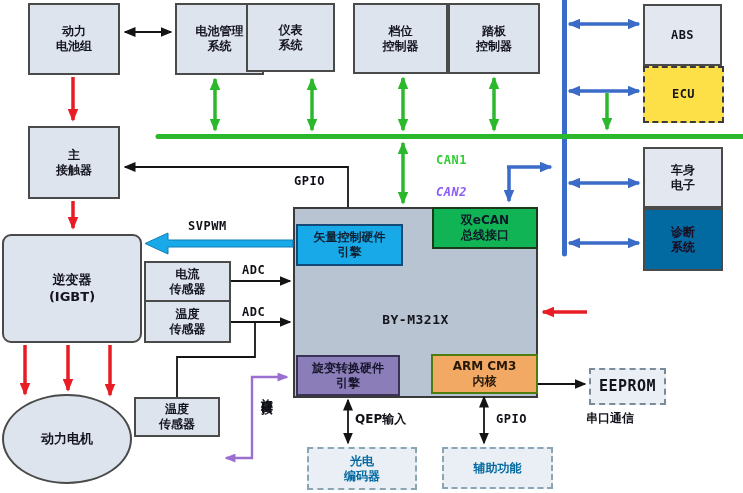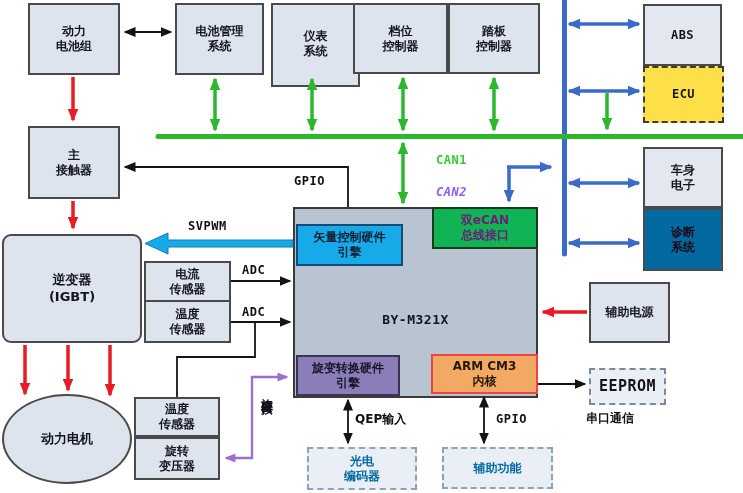--- a/index.html
+++ b/index.html
@@ -9,23 +9,23 @@
   }
   .box{
     position:absolute;display:flex;align-items:center;justify-content:center;
     text-align:center;white-space:pre-line;line-height:1.25;
     font-size:12px;font-weight:bold;color:#14141e;
     background:#dde4ee;border:2px solid #4a4a4a;box-sizing:border-box;
   }
   .latin{font-family:"DejaVu Sans Mono","Liberation Mono",monospace;letter-spacing:0.5px;}
   .chip{background:#b9c4d2;border:2px solid #3a3a3a;}
   .mod-vector{background:#18a9e9;border:2px solid #134a77;color:#102030;}
-  .mod-ecan{background:#10b455;border:2px solid #1a3a1a;color:#701a75;}
+  .mod-ecan{background:#10b455;border:2px solid #1a3a1a;color:#0f172a;}
   .mod-resolver{background:#8b7db8;border:2px solid #3a3356;color:#16142a;}
-  .mod-arm{background:#f2a963;border:2px solid #ef4444;color:#26180a;}
+  .mod-arm{background:#f2a963;border:2px solid #4d7c0f;color:#26180a;}
   .ecu{background:#fde047;border:2px dashed #3a3a3a;}
   .diag{background:#0369a1;color:#1c0a1c;}
   .lightgray{background:#e3e8f0;}
   .dashedbox{background:#e9eff4;border:2px dashed #8aa6b5;color:#0369a1;margin-left:14px;}
   .eepbox{background:#e9eff4;border:2px dashed #7a8a99;}
   .ellipse{border-radius:50%;font-size:13px;}
   .chiplabel{position:absolute;text-align:center;font-size:13px;font-weight:bold;color:#14141e;}
   .lbl{position:absolute;font-weight:bold;font-size:12px;color:#101018;white-space:nowrap;}
   .lbl.latin{font-size:12px;}
   .lbl.green{color:#33cc33;}
@@ -35,21 +35,21 @@
 </style>
 </head>
 <body>
 
 <div id="stage">
 
   <div class="box" style="left:28px;top:3px;width:92px;height:72px;">动力
 电池组</div>
   <div class="box" style="left:175px;top:3px;width:89px;height:72px;">电池管理
 系统</div>
-  <div class="box" style="left:271px;top:3px;width:89px;height:84px;font-family:Liberation Mono, monospace;">仪表
+  <div class="box" style="left:246px;top:3px;width:89px;height:69px;">仪表
 系统</div>
   <div class="box" style="left:353px;top:3px;width:95px;height:71px;">档位
 控制器</div>
   <div class="box" style="left:448px;top:3px;width:92px;height:71px;">踏板
 控制器</div>
 
   <div class="box lightgray latin" style="left:643px;top:4px;width:79px;height:62px;">ABS</div>
   <div class="box ecu latin" style="left:643px;top:66px;width:81px;height:57px;">ECU</div>
 
   <div class="box" style="left:28px;top:126px;width:92px;height:73px;">主
@@ -72,29 +72,26 @@
   <div class="chiplabel latin" style="left:343px;top:312px;width:145px;">BY-M321X</div>
   <div class="box mod-vector" style="left:296px;top:224px;width:107px;height:42px;">矢量控制硬件
 引擎</div>
   <div class="box mod-ecan" style="left:432px;top:207px;width:106px;height:42px;">双eCAN
 总线接口</div>
   <div class="box mod-resolver" style="left:296px;top:355px;width:104px;height:41px;">旋变转换硬件
 引擎</div>
   <div class="box mod-arm" style="left:431px;top:354px;width:107px;height:40px;">ARM CM3
 内核</div>
 
-  <div class="box" style="left:589px;top:282px;width:81px;height:61px;">辅助电源</div>
   <div class="box eepbox latin" style="left:589px;top:368px;width:77px;height:37px;font-size:15px;">EEPROM</div>
 
   <div class="box ellipse" style="left:2px;top:394px;width:130px;height:90px;">动力电机</div>
 
   <div class="box" style="left:134px;top:397px;width:86px;height:40px;">温度
 传感器</div>
-  <div class="box" style="left:134px;top:437px;width:86px;height:43px;">旋转
-变压器</div>
 
   <div class="box dashedbox" style="left:293px;top:447px;width:110px;height:43px;">光电
 编码器</div>
   <div class="box dashedbox" style="left:428px;top:447px;width:111px;height:42px;">辅助功能</div>
 
   <svg width="743" height="493" viewBox="0 0 743 493">
     <defs>
       <marker id="m-black" viewBox="0 0 12 10" refX="10.5" refY="5" markerWidth="12" markerHeight="10" orient="auto-start-reverse" markerUnits="userSpaceOnUse">
           <path d="M0,0 L12,5 L0,10 z" fill="#141414"></path>
         </marker>

